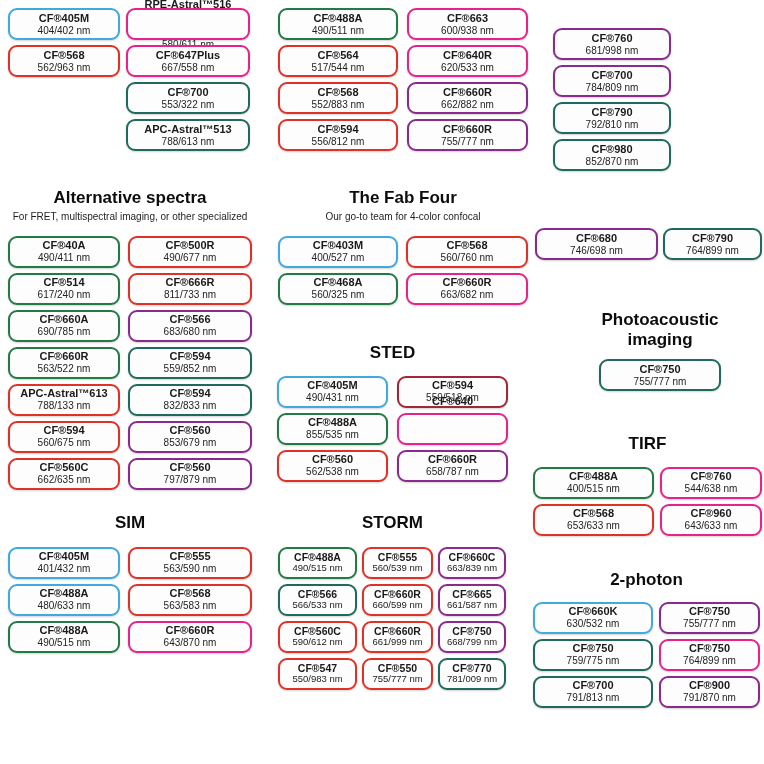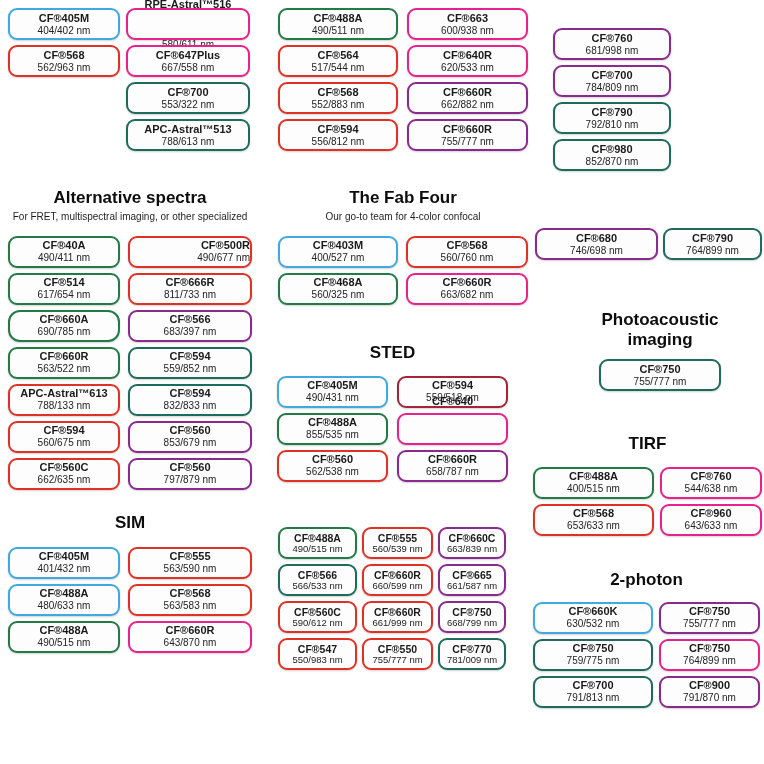--- a/index.html
+++ b/index.html
@@ -143,39 +143,39 @@
   </div>
 
 <div id="alt" class="section">
   <h2 class="section-title">Alternative spectra</h2>
   <div class="section-sub">For FRET, multispectral imaging, or other specialized</div>
   <div class="pill-grid">
       <div class="pill" style="border-color: rgb(35, 122, 70);">
         <div class="pill-name">CF®40A</div>
         <div class="pill-range">490/411 nm</div>
       </div>
-      <div class="pill" style="border-color: rgb(224, 49, 39); align-items: flex-end;">
+      <div class="pill" style="border-color: rgb(224, 49, 39);">
         <div class="pill-name">CF®500R</div>
         <div class="pill-range">490/677 nm</div>
       </div>
       <div class="pill" style="border-color: rgb(35, 122, 70);">
         <div class="pill-name">CF®514</div>
-        <div class="pill-range">617/654 nm</div>
+        <div class="pill-range">617/240 nm</div>
       </div>
       <div class="pill" style="border-color: rgb(224, 49, 39);">
         <div class="pill-name">CF®666R</div>
         <div class="pill-range">811/733 nm</div>
       </div>
-      <div class="pill" style="border-color: rgb(35, 122, 70); border-radius: 12px;">
+      <div class="pill" style="border-color: rgb(35, 122, 70);">
         <div class="pill-name">CF®660A</div>
         <div class="pill-range">690/785 nm</div>
       </div>
       <div class="pill" style="border-color: rgb(138, 42, 141);">
         <div class="pill-name">CF®566</div>
-        <div class="pill-range">683/397 nm</div>
+        <div class="pill-range">683/680 nm</div>
       </div>
       <div class="pill" style="border-color: rgb(35, 122, 70);">
         <div class="pill-name">CF®660R</div>
         <div class="pill-range">563/522 nm</div>
       </div>
       <div class="pill" style="border-color: rgb(30, 107, 94);">
         <div class="pill-name">CF®594</div>
         <div class="pill-range">559/852 nm</div>
       </div>
       <div class="pill" style="border-color: rgb(224, 49, 39);">
@@ -327,20 +327,21 @@
         <div class="pill-range">490/515 nm</div>
       </div>
       <div class="pill" style="border-color: rgb(232, 33, 140);">
         <div class="pill-name">CF®660R</div>
         <div class="pill-range">643/870 nm</div>
       </div>
     </div>
 </div>
 
 <div id="storm" class="section small">
+  <h2 class="section-title">STORM</h2>
   <div class="pill-grid">
       <div class="pill" style="border-color: rgb(35, 122, 70);">
         <div class="pill-name">CF®488A</div>
         <div class="pill-range">490/515 nm</div>
       </div>
       <div class="pill" style="border-color: rgb(224, 49, 39);">
         <div class="pill-name">CF®555</div>
         <div class="pill-range">560/539 nm</div>
       </div>
       <div class="pill" style="border-color: rgb(138, 42, 141);">

